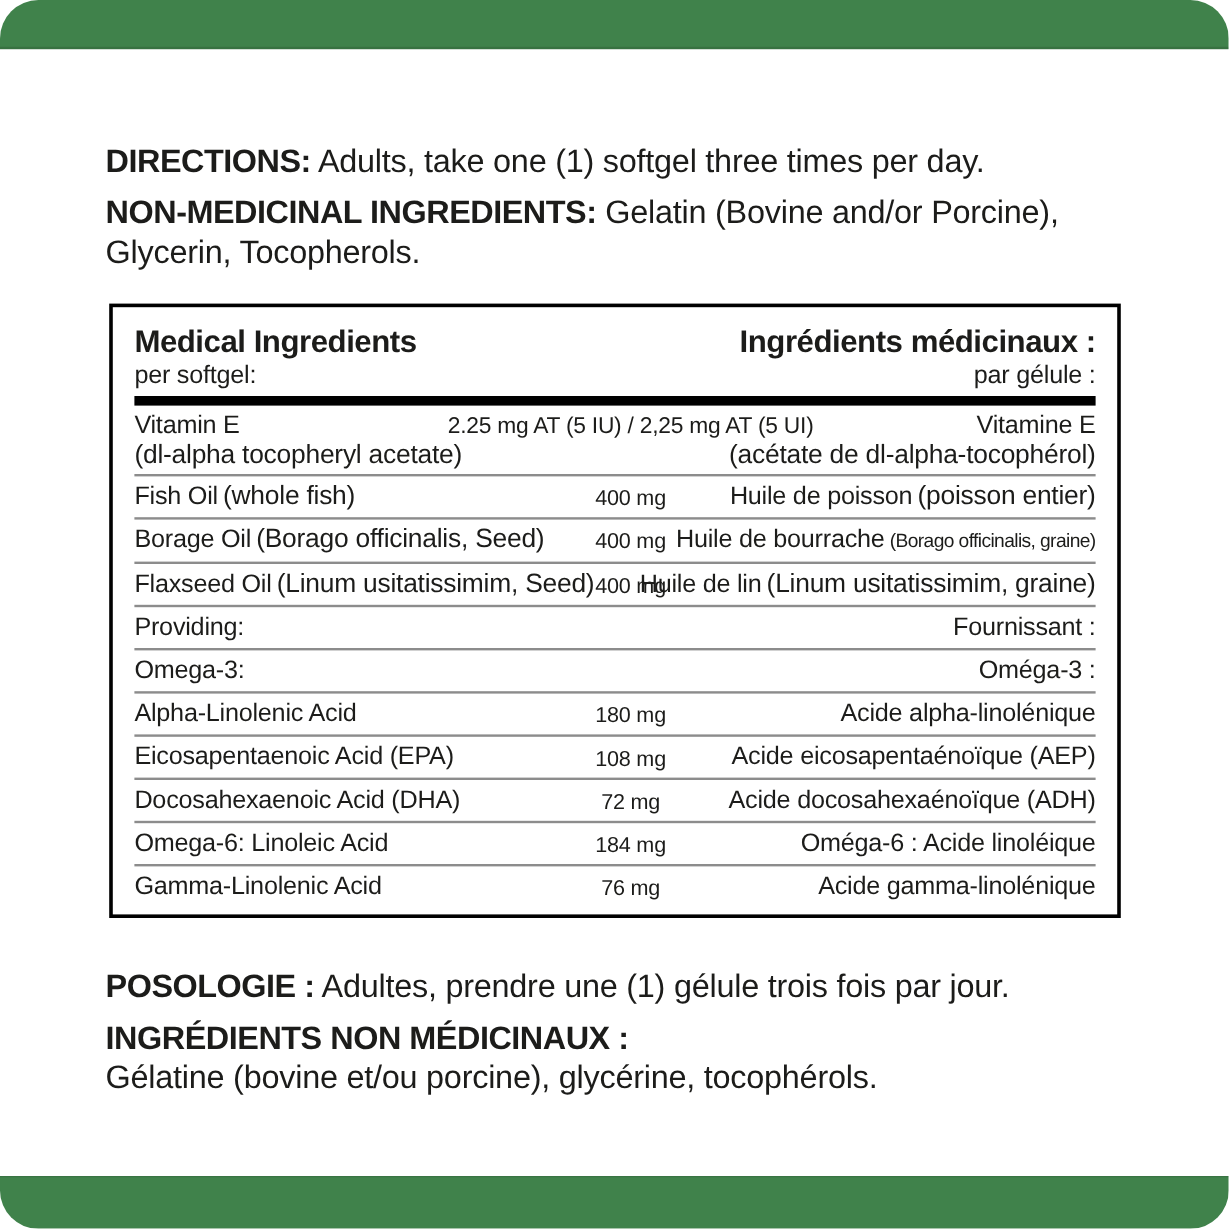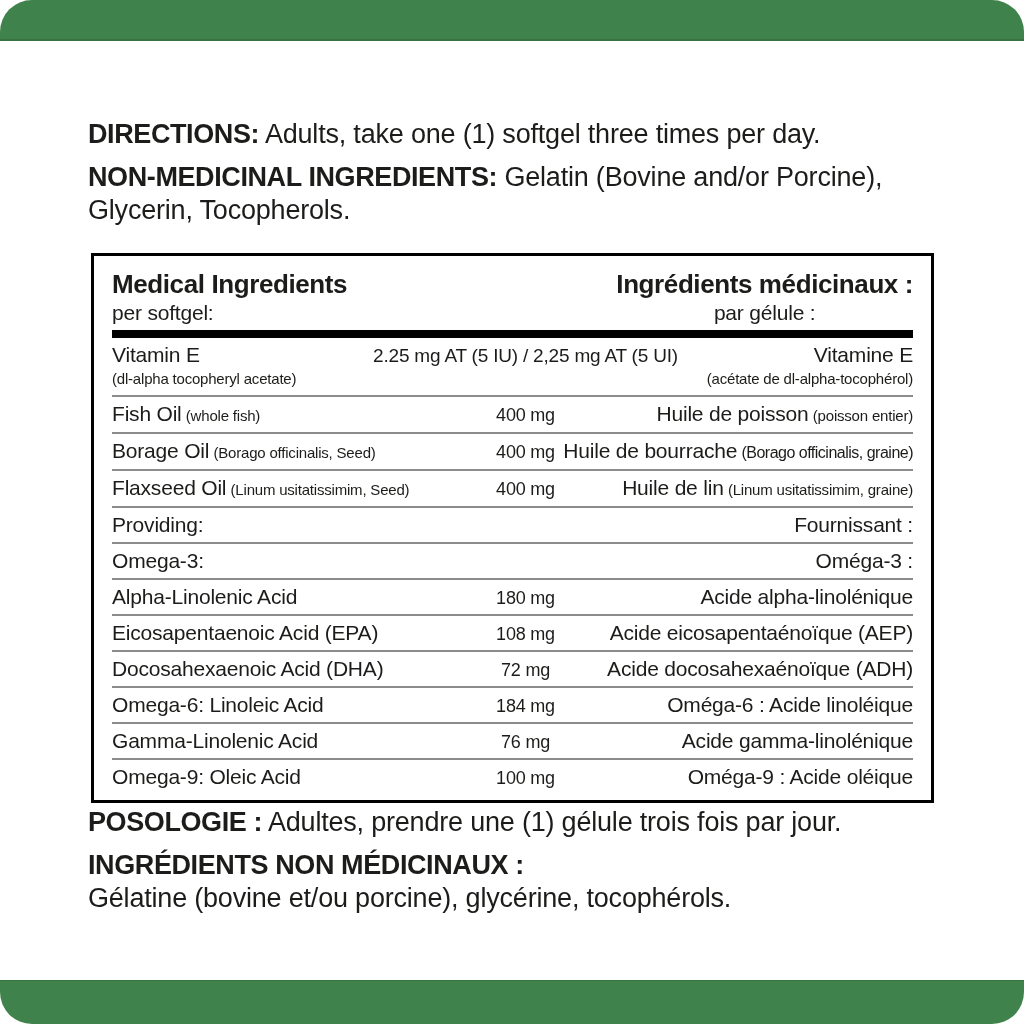--- a/index.html
+++ b/index.html
@@ -37,35 +37,35 @@
     top: 253px;
     width: 843px;
     box-sizing: border-box;
     border: 3px solid #000000;
     padding: 0 18px 6px 18px;
     background: #ffffff;
   }
   .thead { display: flex; justify-content: space-between; padding-top: 13px; }
   .thead .title { font-size: 26px; font-weight: 700; line-height: 31px; letter-spacing: -0.4px; }
   .thead .sub { font-size: 21px; line-height: 25px; }
-  .thead .hcol.right { text-align: center; }
+  .thead .hcol.right { text-align: right; }
   .thickbar { height: 8px; background: #000000; margin-top: 5px; }
 
   .row {
     position: relative;
     display: flex;
     justify-content: space-between;
     align-items: flex-start;
     padding: 4px 0 5px 0;
     border-top: 2px solid #8c8c8c;
   }
   .row:first-child { border-top: none; }
   .cell { white-space: nowrap; }
   .cell .main { font-size: 21px; line-height: 25px; }
-  .cell .note { font-size: 15px; line-height: 23px; }
+  .cell .note { font-size: 22px; line-height: 23px; }
   .cell.fr { text-align: right; }
   .cell.fr.small-note .note { font-size: 16px; letter-spacing: -0.5px; }
   .amt {
     position: absolute;
     left: 50%;
     top: 8px;
     transform: translateX(-50%);
     font-size: 18px;
     white-space: nowrap;
     margin-left: 13px;
@@ -144,25 +144,20 @@
         <div class="row">
           <div class="cell en"><span class="main">Omega-6: Linoleic Acid</span></div>
           <div class="amt">184 mg</div>
           <div class="cell fr"><span class="main">Oméga-6 : Acide linoléique</span></div>
         </div>
         <div class="row">
           <div class="cell en"><span class="main">Gamma-Linolenic Acid</span></div>
           <div class="amt">76 mg</div>
           <div class="cell fr"><span class="main">Acide gamma-linolénique</span></div>
         </div>
-        <div class="row">
-          <div class="cell en"><span class="main">Omega-9: Oleic Acid</span></div>
-          <div class="amt">100 mg</div>
-          <div class="cell fr"><span class="main">Oméga-9 : Acide oléique</span></div>
-        </div>
       </div>
   </div>
 
   <div class="bottom-text">
     <p class="para"><b>POSOLOGIE :</b> <span>Adultes, prendre une (1) gélule trois fois par jour.</span></p>
     <p class="para"><span class="heading-line">INGRÉDIENTS NON MÉDICINAUX :</span><span>Gélatine (bovine et/ou porcine), glycérine, tocophérols.</span></p>
   </div>
 
   <div class="bar bottom"></div>
 

